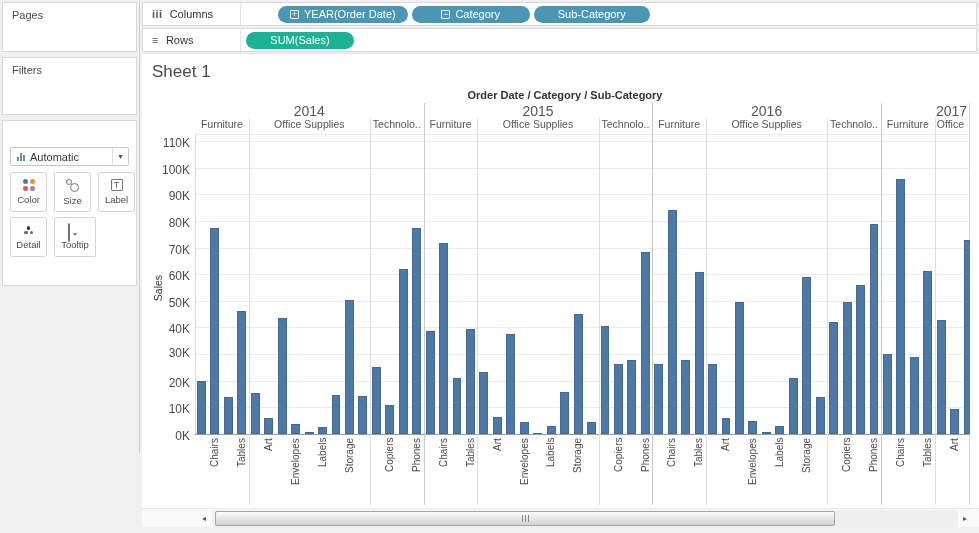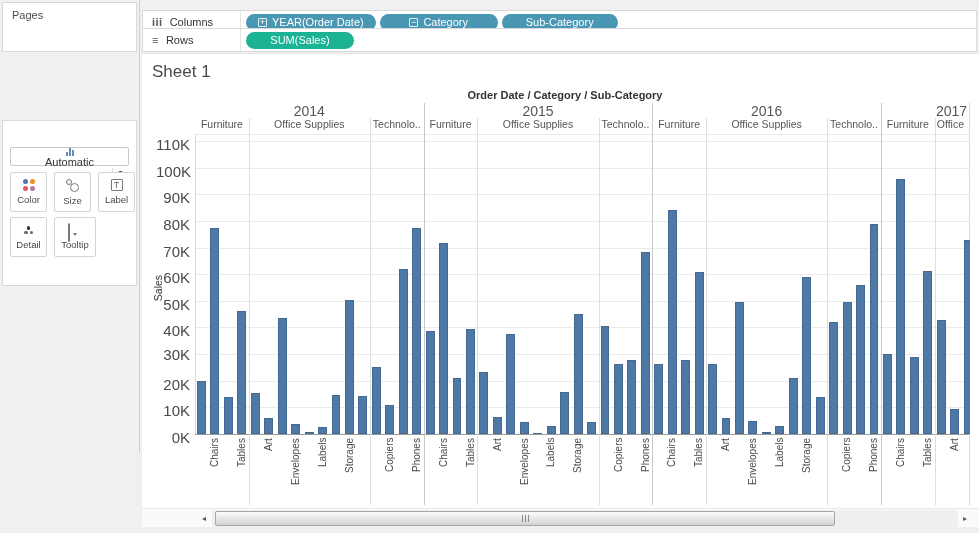--- a/index.html
+++ b/index.html
@@ -6,21 +6,21 @@
   html,body { width:979px; height:533px; font-family:"Liberation Sans", sans-serif; background:#f0f0f0; overflow:hidden; position:relative; }
 
   
   .sidebar { position:absolute; left:0; top:0; width:140px; height:453px; background:#f0f0f0; border-right:1px solid #cfcfcf; }
   .card { position:absolute; left:2px; width:135px; background:#fff; border:1px solid #d9d9d9; }
   .card-label { font-size:11px; color:#4a4a4a; padding:6px 0 0 9px; }
   #pages-card { top:2px; height:50px; }
   #filters-card { top:57px; height:58px; }
   #marks-card { top:120px; height:166px; }
 
-  .mark-dropdown { position:absolute; left:7px; top:26px; width:119px; height:19px; background:#fff; border:1px solid #c8c8c8; border-radius:2px; display:flex; align-items:center; font-size:11px; color:#333;flex-direction:column; }
+  .mark-dropdown { position:absolute; left:7px; top:26px; width:119px; height:19px; background:#fff; border:1px solid #c8c8c8; border-radius:2px; display:flex; align-items:center; font-size:11px; color:#333; }
   .mini-bars { display:flex; align-items:flex-end; gap:1px; margin:0 5px 0 6px; }
   .mini-bars i { display:block; width:2px; background:#6a8db0; }
   .dd-arrow { margin-left:auto; width:16px; height:100%; border-left:1px solid #e0e0e0; display:flex; align-items:center; justify-content:center; font-size:8px; color:#555; }
 
   .marks-btn-row { position:absolute; left:7px; display:flex; gap:7px; }
   #marks-row1 { top:51px; }
   #marks-row2 { top:96px; }
   .marks-btn { width:37px; height:40px; background:#fff; border:1px solid #d4d4d4; border-radius:2px; display:flex; flex-direction:column; align-items:center; justify-content:center; gap:3px; }
   .marks-btn .lbl { font-size:9.5px; color:#4a4a4a; }
   .marks-btn.wide { width:42px; }
@@ -34,21 +34,21 @@
   .detail-icon { display:flex; flex-direction:column; align-items:center; gap:1px; height:12px; justify-content:center; }
   .detail-icon .r { display:flex; gap:2px; }
   .detail-icon i { width:3.5px; height:3.5px; border-radius:50%; background:#666; display:block; }
   .detail-icon i.dk { background:#333; }
   .tooltip-icon { position:relative; width:14px; height:12px; }
   .tooltip-icon .bub { width:14px; height:9px; border:1.2px solid #777; border-radius:2.5px; }
   .tooltip-icon .tail { position:absolute; left:5px; top:9px; width:0; height:0; border-left:2.5px solid transparent; border-right:2.5px solid transparent; border-top:3.5px solid #777; }
 
   
   .shelf-row { position:absolute; left:142px; width:835px; height:24px; background:#fff; border:1px solid #d9d9d9; display:flex; align-items:center; }
-  #columns-shelf { top:10px; }
+  #columns-shelf { top:2px;gap:32px; }
   #rows-shelf { top:28px; }
   .shelf-label { width:98px; height:100%; display:flex; align-items:center; gap:7px; padding-left:9px; font-size:11px; color:#333; border-right:1px solid #e4e4e4; }
   .shelf-glyph { font-size:11px; font-weight:bold; color:#555; letter-spacing:0.5px; }
   .pill-tray { display:flex; align-items:center; gap:4px; padding-left:5px; }
   .pill { height:17px; border-radius:9px; color:#fff; font-size:11px; display:flex; align-items:center; justify-content:center; gap:5px; padding:0 12px; }
   .pill.blue { background:#4a97b4; }
   .pill.green { background:#1bb394; }
   .pill-box { width:9px; height:9px; border:1px solid rgba(255,255,255,0.85); border-radius:1px; font-size:9px; line-height:7px; text-align:center; display:block; }
   .pill-box:empty { display:none; }
 
@@ -58,39 +58,42 @@
 
   
   #chart-layer { position:absolute; left:0; top:0; width:970px; height:533px; overflow:hidden; pointer-events:none; }
   #chart-layer .bar { position:absolute; pointer-events:auto; }
   .gridline { position:absolute; height:1px; background:#ebebeb; }
   .axis-baseline { position:absolute; height:1px; background:#9a9a9a; }
   .vline { position:absolute; width:1px; }
   .chart-title { position:absolute; font-size:11px; font-weight:bold; color:#333; text-align:center; }
   .year-header { position:absolute; font-size:14px; color:#555; text-align:center; pointer-events:auto; }
   .cat-header { position:absolute; font-size:10.5px; color:#555; text-align:center; white-space:nowrap; overflow:hidden; pointer-events:auto; }
-  .ytick { position:absolute; font-size:15px; color:#4a4a4a; text-align:right; width:34px; }
+  .ytick { position:absolute; font-size:12px; color:#4a4a4a; text-align:right; width:34px; }
   .xlabel { position:absolute; font-size:10px; color:#4a4a4a; writing-mode:vertical-rl; transform:rotate(180deg); text-align:right; height:64px; width:14px; line-height:14px; white-space:nowrap; }
   .y-axis-title { position:absolute; font-size:10.5px; color:#333; transform:rotate(-90deg); }
 
   
   .scroll-row { position:absolute; left:142px; top:508px; width:837px; height:19px; background:#fafafa; border-top:1px solid #e8e8e8; }
   .scroll-arrow { position:absolute; top:2px; width:14px; height:15px; display:flex; align-items:center; justify-content:center; font-size:8px; color:#555; }
   #scroll-left { left:55px; }
   #scroll-right { left:816px; }
   .scroll-track { position:absolute; left:70px; top:1px; width:746px; height:17px; background:#efefef; border-radius:2px; }
   .scroll-thumb { position:absolute; left:3px; top:1px; width:620px; height:15px; background:linear-gradient(180deg,#fcfcfc,#d2d2d2); border:1px solid #a6a6a6; border-radius:2px; display:flex; align-items:center; justify-content:center; gap:2px; }
   .scroll-thumb i { display:block; width:1px; height:7px; background:#8a8a8a; }
 </style>
 </head>
 <body>
 
 <div class="sidebar">
   <div class="card" id="pages-card">
     <div class="card-label">Pages</div>
+  </div>
+  <div class="card" id="filters-card">
+    <div class="card-label">Filters</div>
   </div>
   <div class="card" id="marks-card">
     <div class="mark-dropdown">
       <span class="mini-bars">
           <i style="height:4px"></i>
           <i style="height:8px"></i>
           <i style="height:6px"></i>
         </span>
       <span>Automatic</span>
       <span class="dd-arrow">▾</span>

